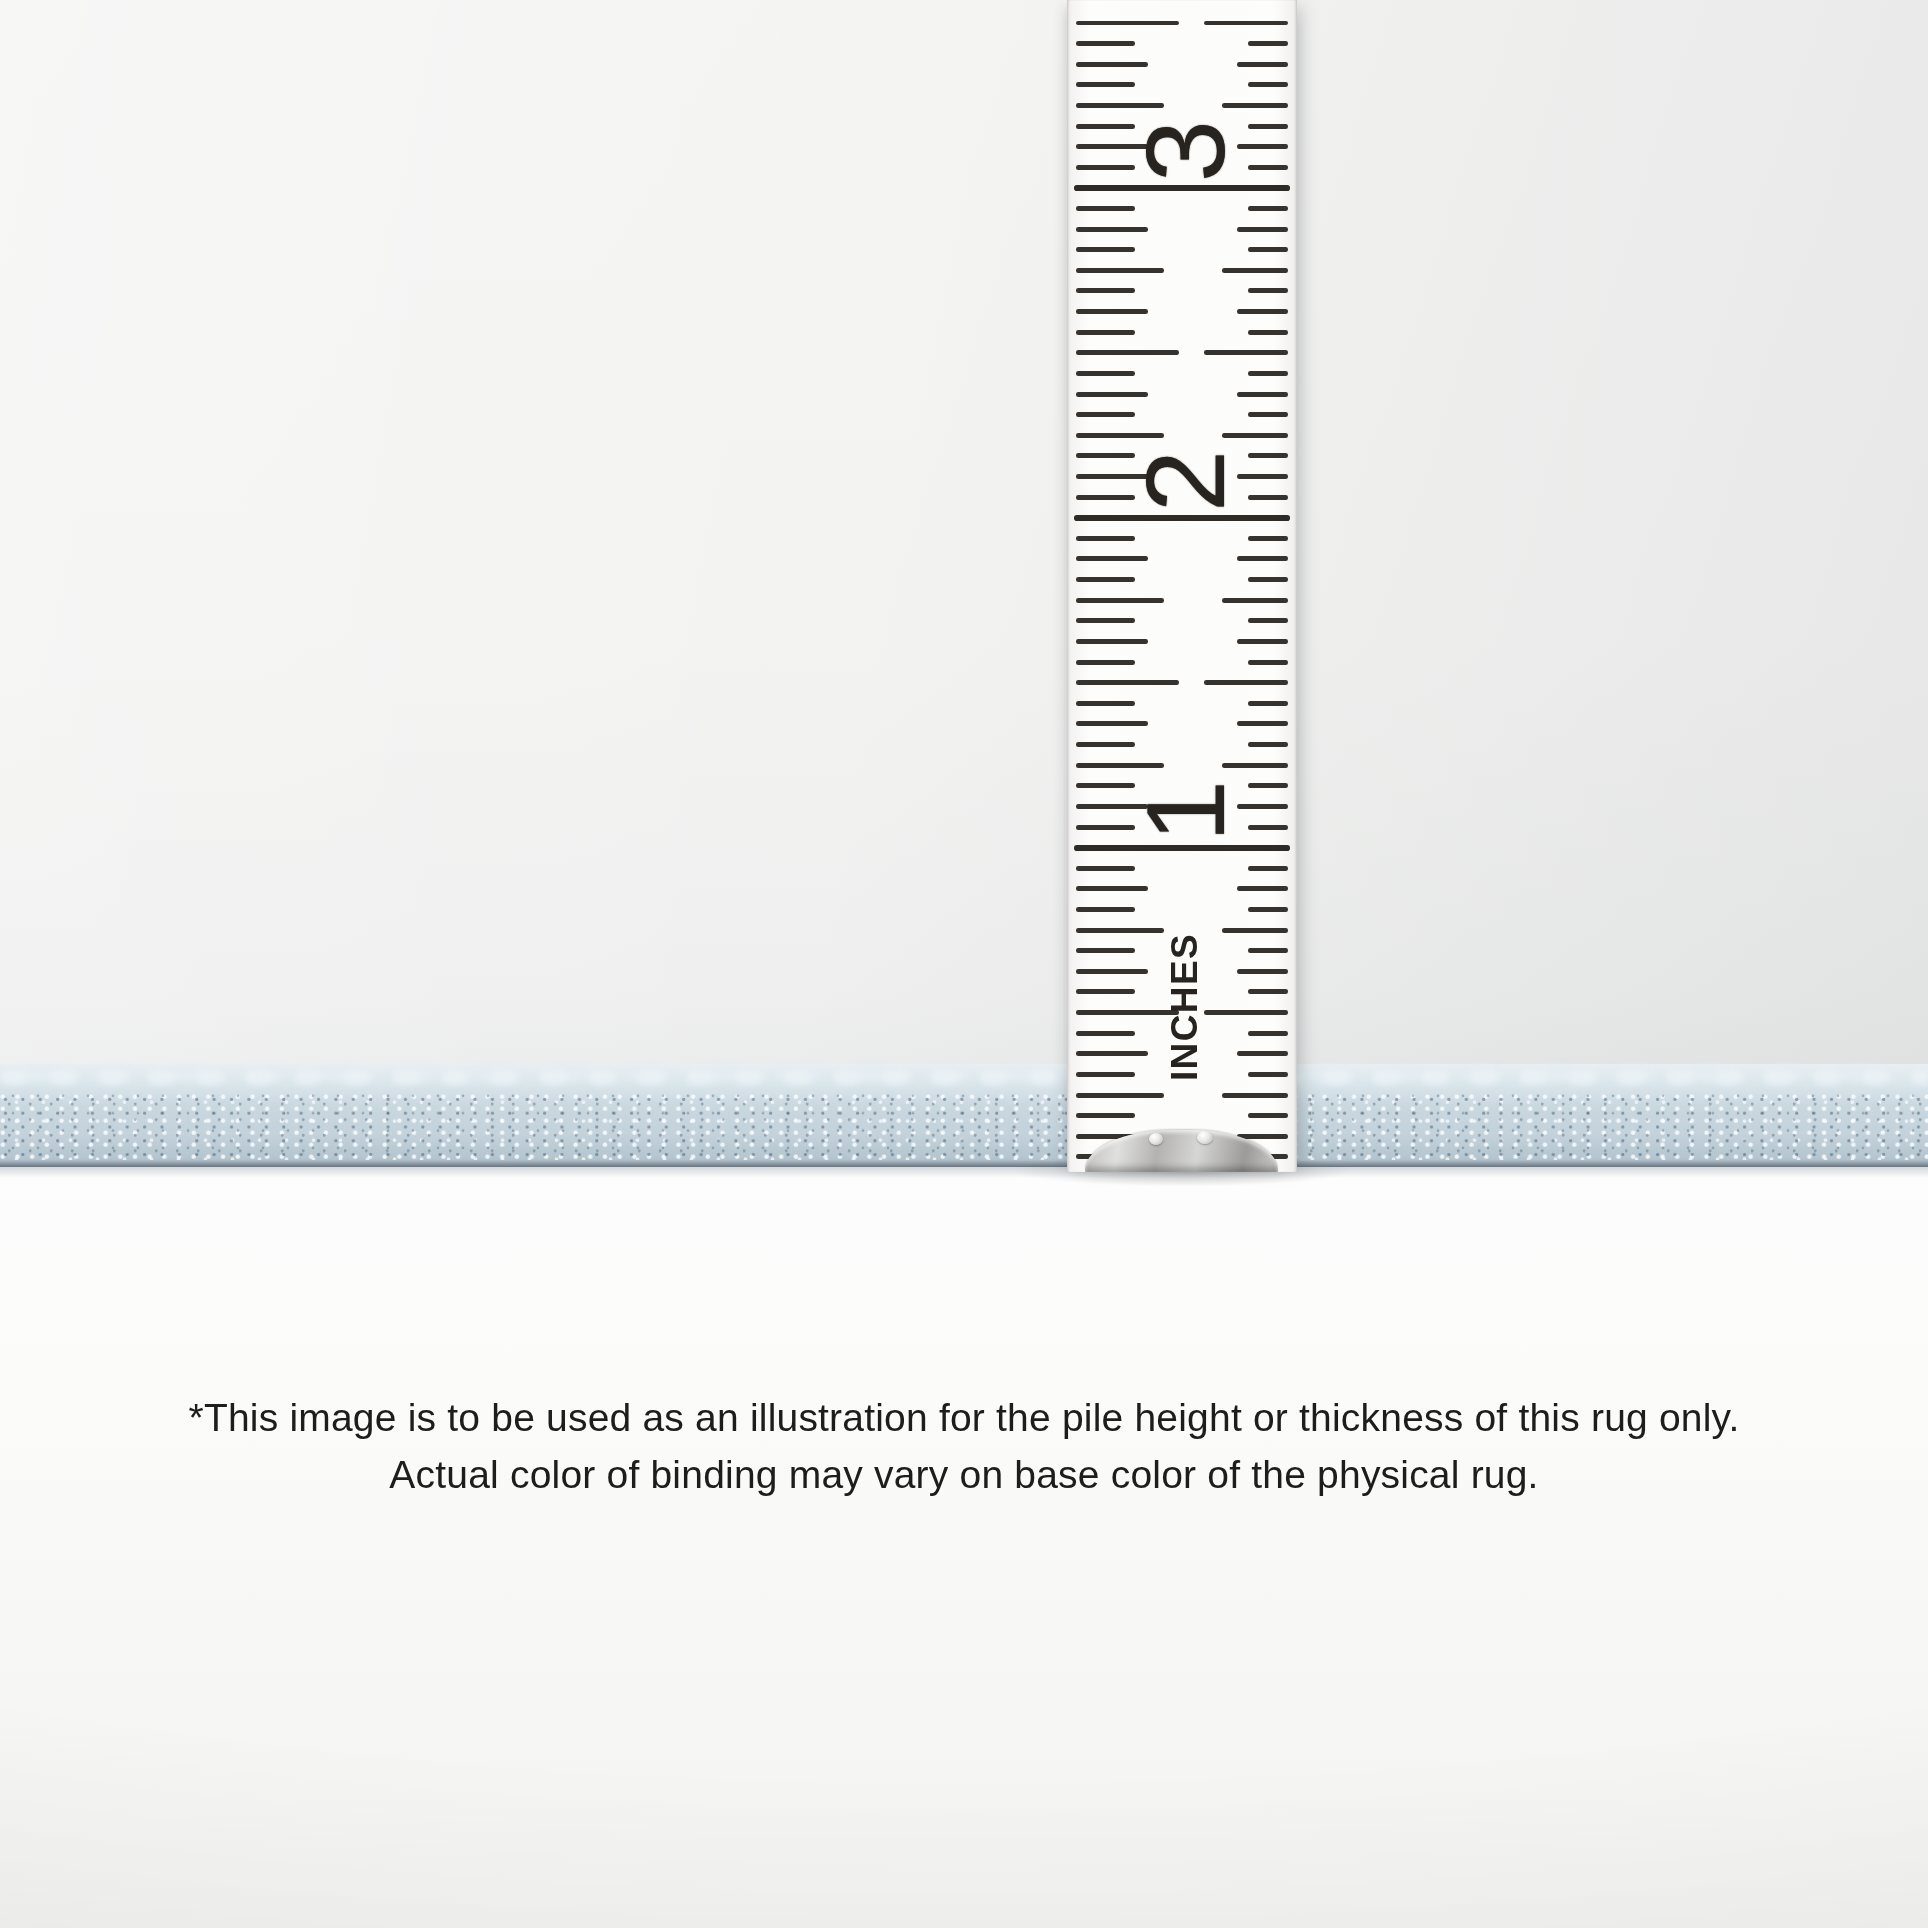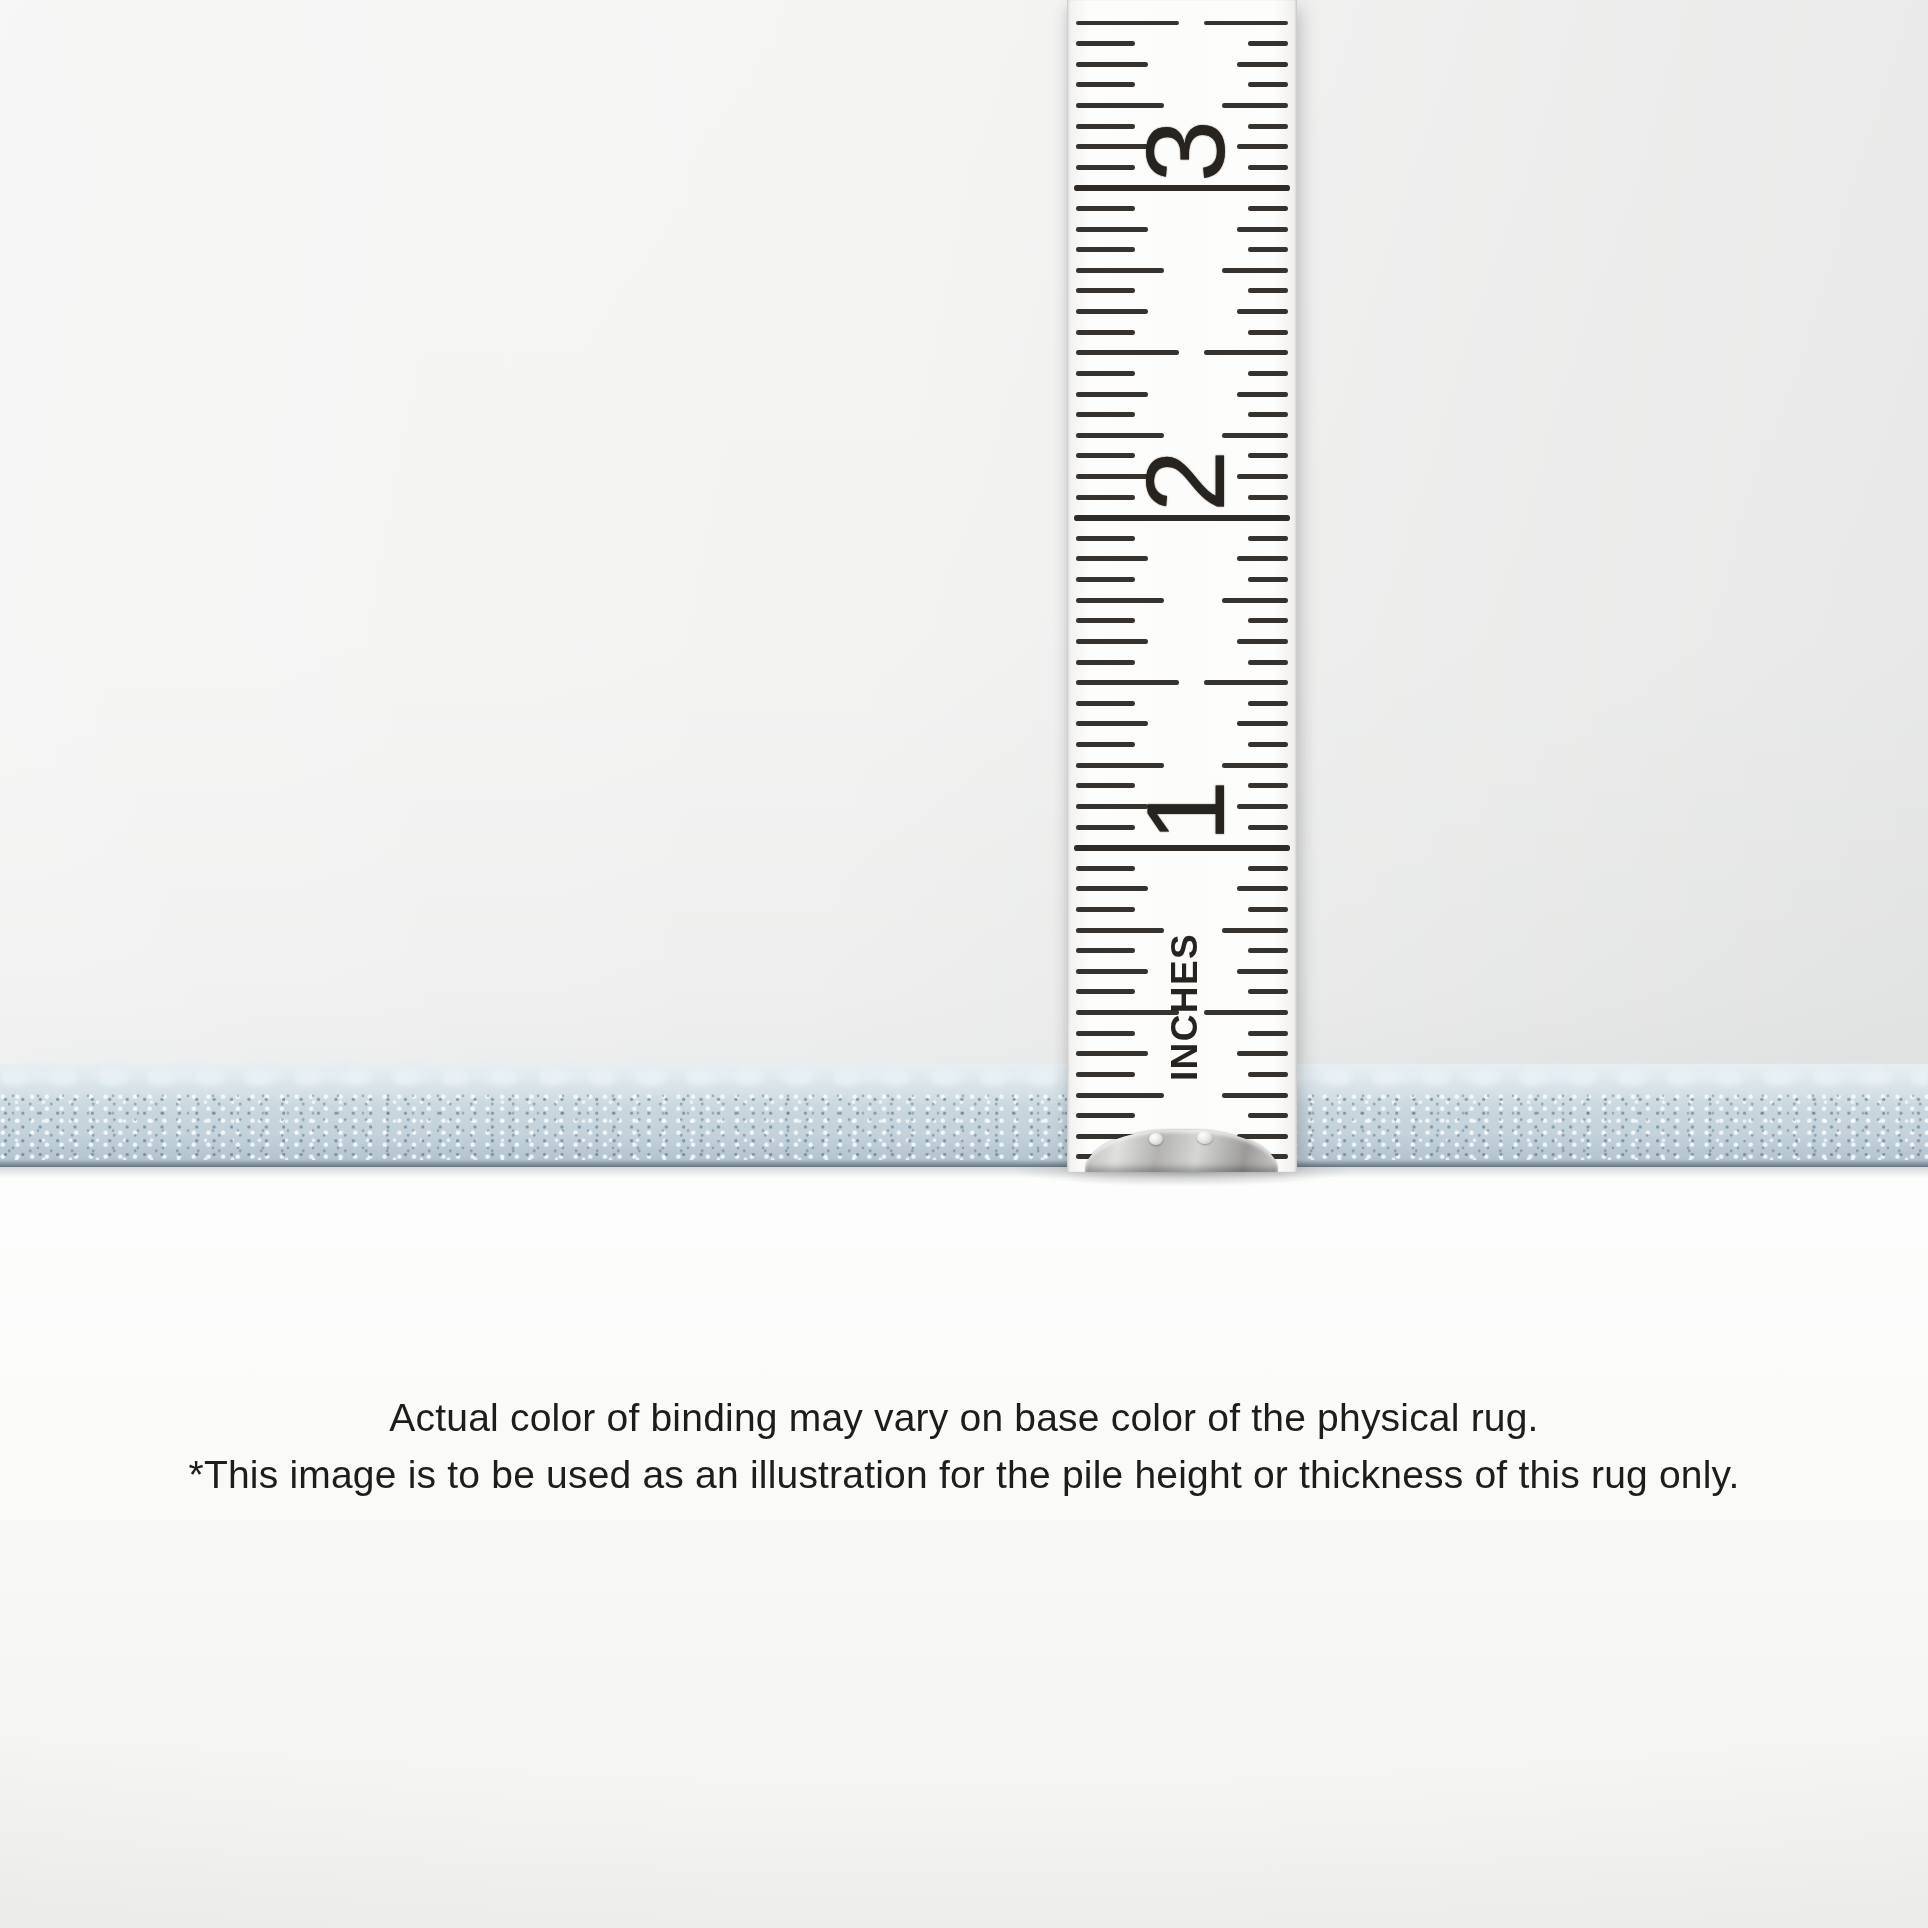--- a/index.html
+++ b/index.html
@@ -223,18 +223,18 @@
     <div class="ruler-num" style="top: 481px;">2</div>
     <div class="ruler-num" style="top: 151px;">3</div>
     <div class="ruler-inches" style="top: 1007px;">INCHES</div>
     <div class="metal-cap">
       <span class="rivet r1"></span>
       <span class="rivet r2"></span>
     </div>
   </div>
 
   <div class="disclaimer">
+    <p>*This image is to be used as an illustration for the pile height or thickness of this rug only.</p>
     <p>Actual color of binding may vary on base color of the physical rug.</p>
-    <p>*This image is to be used as an illustration for the pile height or thickness of this rug only.</p>
   </div>
 
 </div>
 
 
 </body></html>

